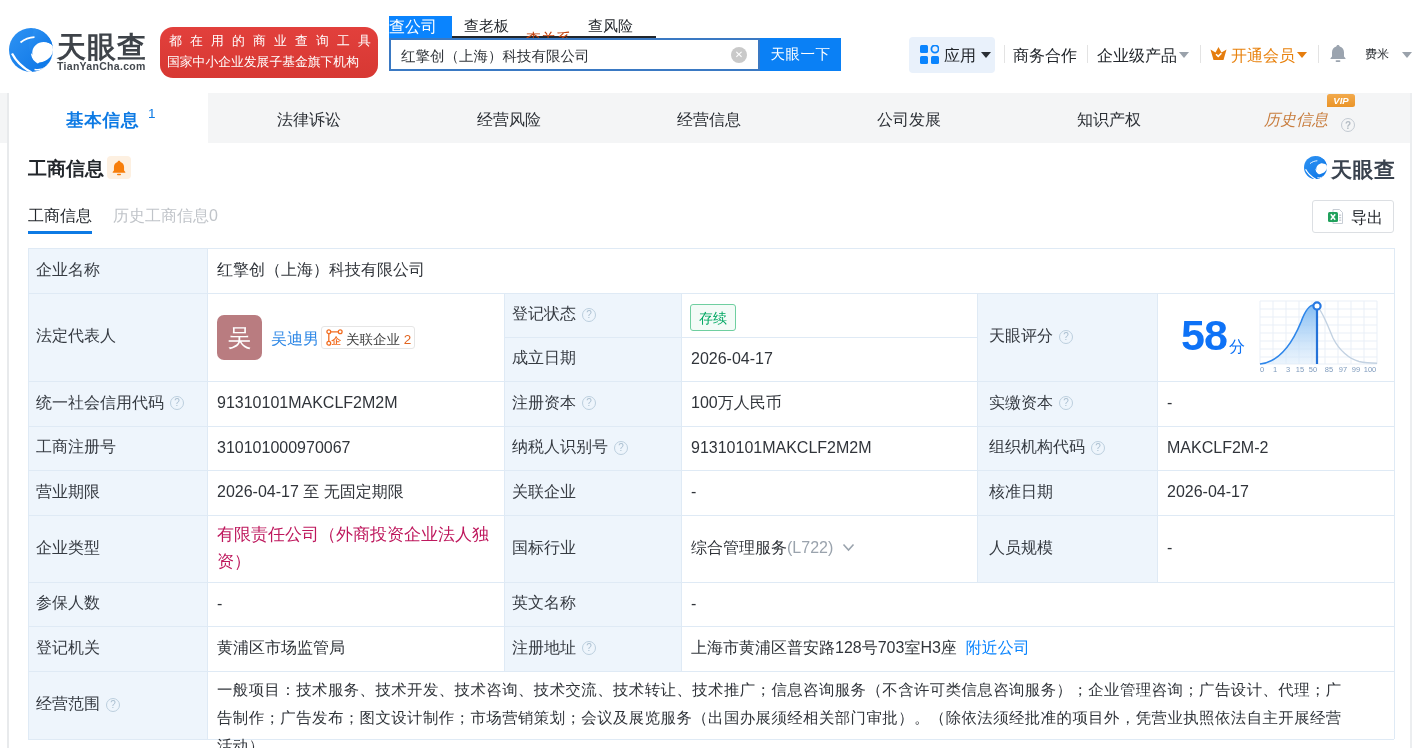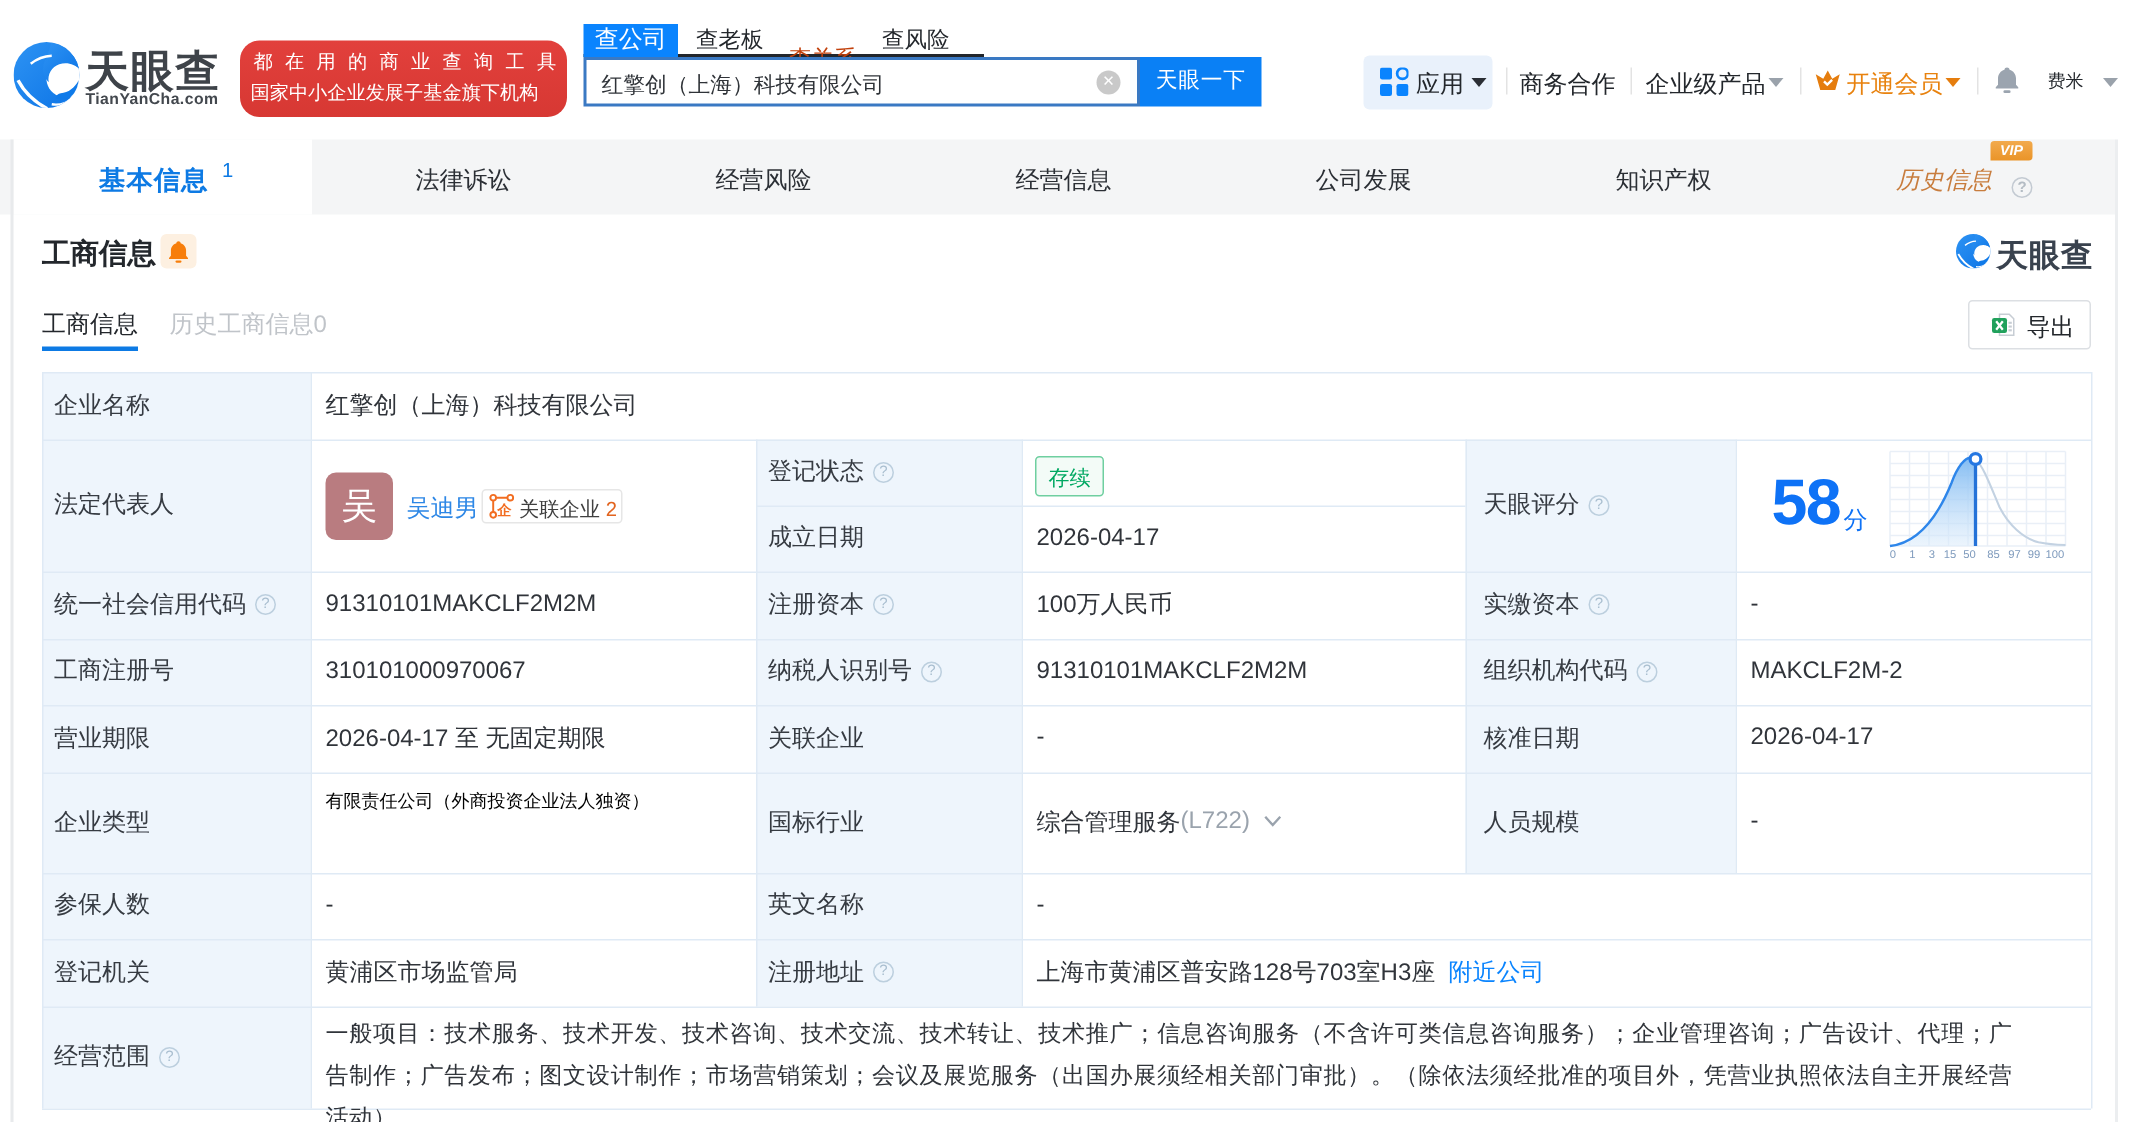--- a/index.html
+++ b/index.html
@@ -43,21 +43,21 @@
 </svg>
 <div class="abs" style="left:57px;top:28px;font-size:29px;font-weight:bold;color:#3e4349;letter-spacing:1px;">天眼查</div>
 <div class="abs" style="left:57px;top:60px;font-size:10.5px;font-weight:bold;color:#43484e;letter-spacing:0.3px;">TianYanCha.com</div>
 
 <div class="abs" style="left:160px;top:27px;width:218px;height:51px;background:linear-gradient(180deg,#e2403c,#d73833);border-radius:13px;color:#fff;">
   <div class="abs" style="left:9px;top:6px;width:206px;font-size:12.8px;letter-spacing:8.2px;white-space:nowrap;">都在用的商业查询工具</div>
   <div class="abs" style="left:7px;top:27px;width:206px;font-size:12.8px;white-space:nowrap;">国家中小企业发展子基金旗下机构</div>
 </div>
 
 <div class="abs" style="left:389px;top:36px;width:267px;height:2px;background:#22262b;"></div>
-<div class="abs" style="left:389px;top:16px;width:63px;height:22px;background:#0a84fe;color:#fff;font-size:16px;text-align:center;line-height:22px;">查公司</div>
+<div class="abs" style="left:389px;top:16px;width:63px;height:22px;background:#0a84fe;color:#fff;font-size:16px;text-align:left;line-height:22px;">查公司</div>
 <div class="abs" style="left:464px;top:17px;font-size:15px;color:#23272c;">查老板</div>
 <div class="abs" style="left:526px;top:30px;font-size:15px;color:#c2410c;">查关系</div>
 <div class="abs" style="left:588px;top:17px;font-size:15px;color:#23272c;">查风险</div>
 
 <div class="abs" style="left:389px;top:38px;width:371px;height:33px;border:2px solid #3a79c3;background:#fff;"></div>
 <div class="abs" style="left:401px;top:47px;font-size:14.5px;color:#2f3338;">红擎创（上海）科技有限公司</div>
 <div class="abs" style="left:731px;top:46.5px;width:16px;height:16px;border-radius:50%;background:#c9c9c9;color:#fff;font-size:10px;text-align:center;line-height:16px;">✕</div>
 <div class="abs" style="left:760px;top:38px;width:81px;height:33px;background:#0a80f5;color:#fff;font-size:14.5px;text-align:center;line-height:33px;letter-spacing:0.5px;">天眼一下</div>
 
 <div class="abs" style="left:909px;top:37px;width:86px;height:36px;background:#e9f1fb;border-radius:4px;"></div>
@@ -245,21 +245,21 @@
 </svg>
 <div class="val" style="left:217px;top:392.25px;height:22px;">91310101MAKCLF2M2M</div>
 <div class="val" style="left:691px;top:392.25px;height:22px;">100万人民币</div>
 <div class="val" style="left:1167px;top:392.25px;height:22px;">-</div>
 <div class="val" style="left:217px;top:436.75px;height:22px;">310101000970067</div>
 <div class="val" style="left:691px;top:436.75px;height:22px;">91310101MAKCLF2M2M</div>
 <div class="val" style="left:1167px;top:436.75px;height:22px;">MAKCLF2M-2</div>
 <div class="val" style="left:217px;top:481.25px;height:22px;">2026-04-17 至 无固定期限</div>
 <div class="val" style="left:691px;top:481.25px;height:22px;">-</div>
 <div class="val" style="left:1167px;top:481.25px;height:22px;">2026-04-17</div>
-<div class="abs" style="left:217px;top:521px;width:285px;font-size:12px;color:#000000;line-height:27px;">有限责任公司（外商投资企业法人独资）</div>
+<div class="abs" style="left:217px;top:521px;width:285px;font-size:17px;color:#be185d;line-height:27px;">有限责任公司（外商投资企业法人独资）</div>
 <div class="val" style="left:691px;top:537.0px;height:22px;">综合管理服务<span style="color:#9aa3ad">(L722)</span></div>
 <svg class="abs" style="left:842px;top:543px" width="13" height="9" viewBox="0 0 13 9">
  <path d="M1.5,1.5 L6.5,7 L11.5,1.5" fill="none" stroke="#9aa3ad" stroke-width="1.6"></path>
   </svg>
 <div class="val" style="left:1167px;top:537.0px;height:22px;">-</div>
 <div class="val" style="left:217px;top:592.75px;height:22px;">-</div>
 <div class="val" style="left:691px;top:592.75px;height:22px;">-</div>
 <div class="val" style="left:217px;top:637.25px;height:22px;">黄浦区市场监管局</div>
 <div class="val" style="left:691px;top:637.25px;height:22px;">上海市黄浦区普安路128号703室H3座&nbsp;&nbsp;<span style="color:#0a84fe">附近公司</span></div>
 <div class="abs" style="left:217px;top:676px;width:1135px;font-size:15.4px;letter-spacing:0.45px;color:#30343a;line-height:28px;">一般项目：技术服务、技术开发、技术咨询、技术交流、技术转让、技术推广；信息咨询服务（不含许可类信息咨询服务）；企业管理咨询；广告设计、代理；广告制作；广告发布；图文设计制作；市场营销策划；会议及展览服务（出国办展须经相关部门审批）。（除依法须经批准的项目外，凭营业执照依法自主开展经营活动）</div>

